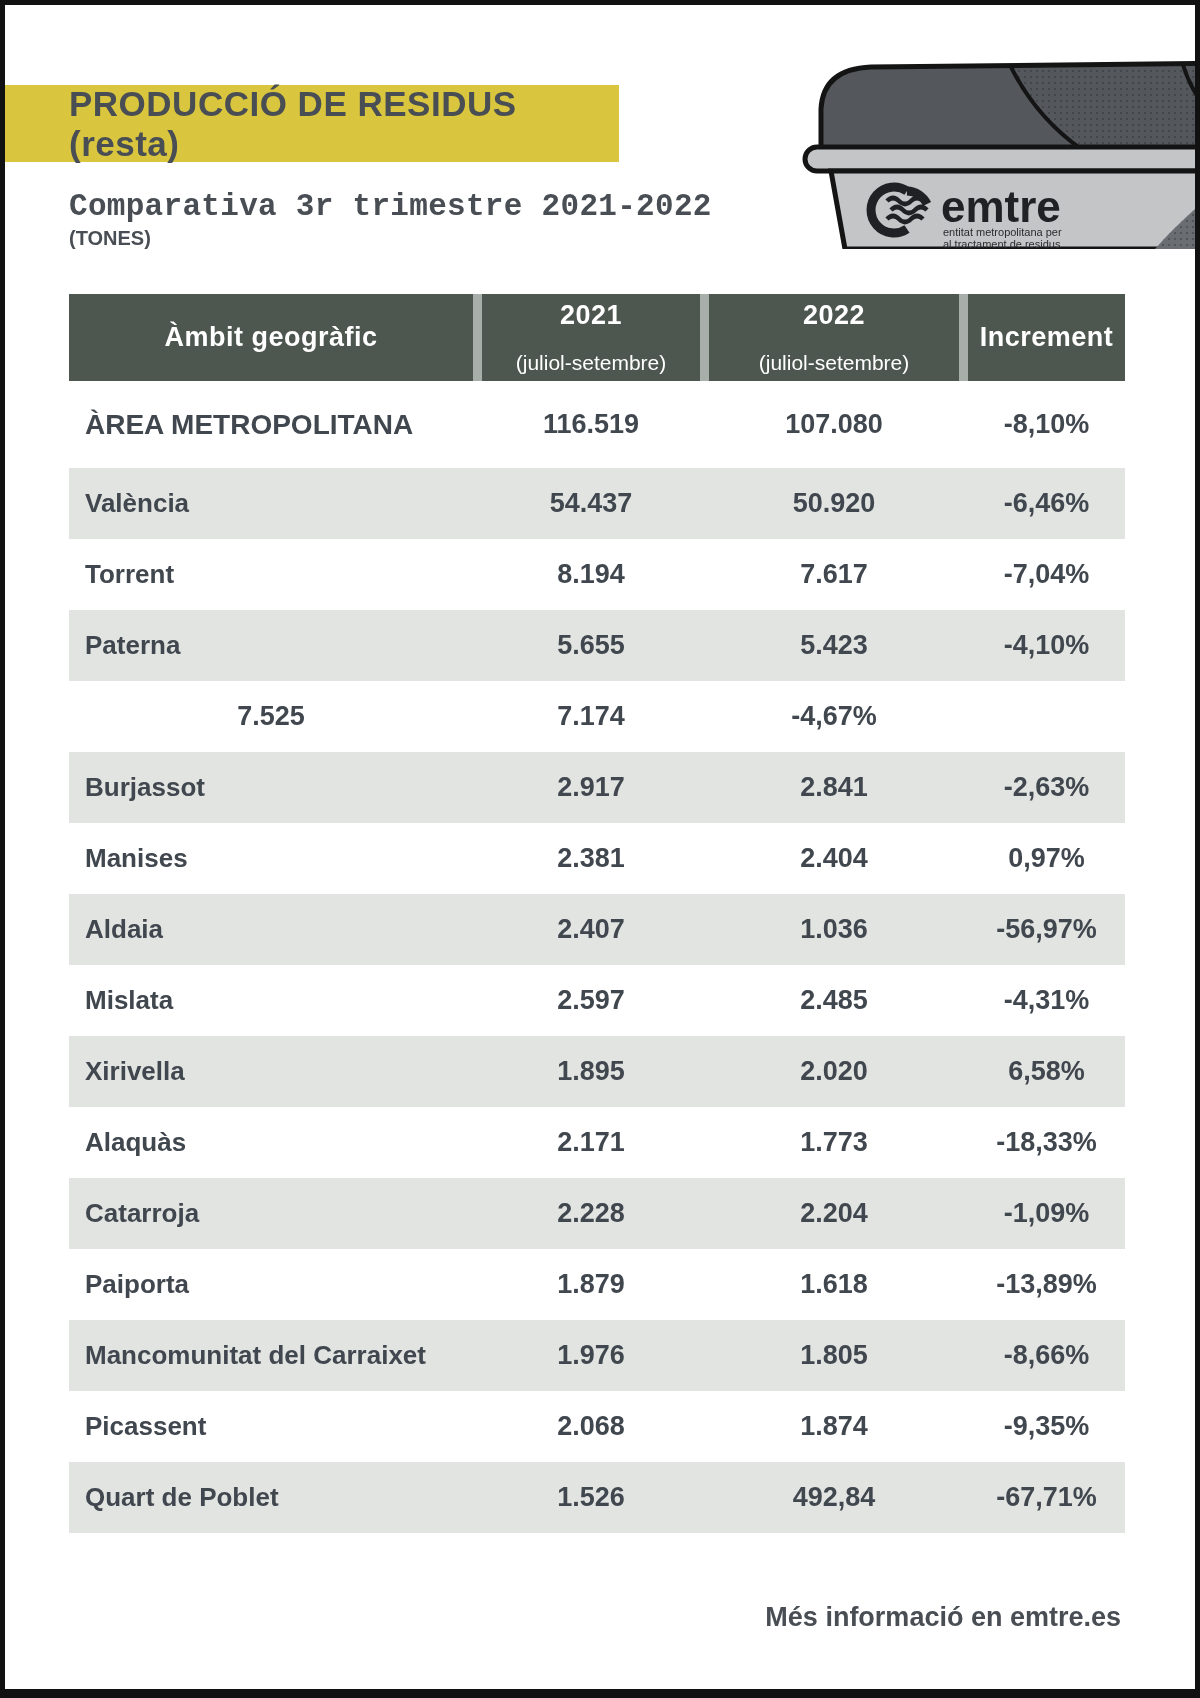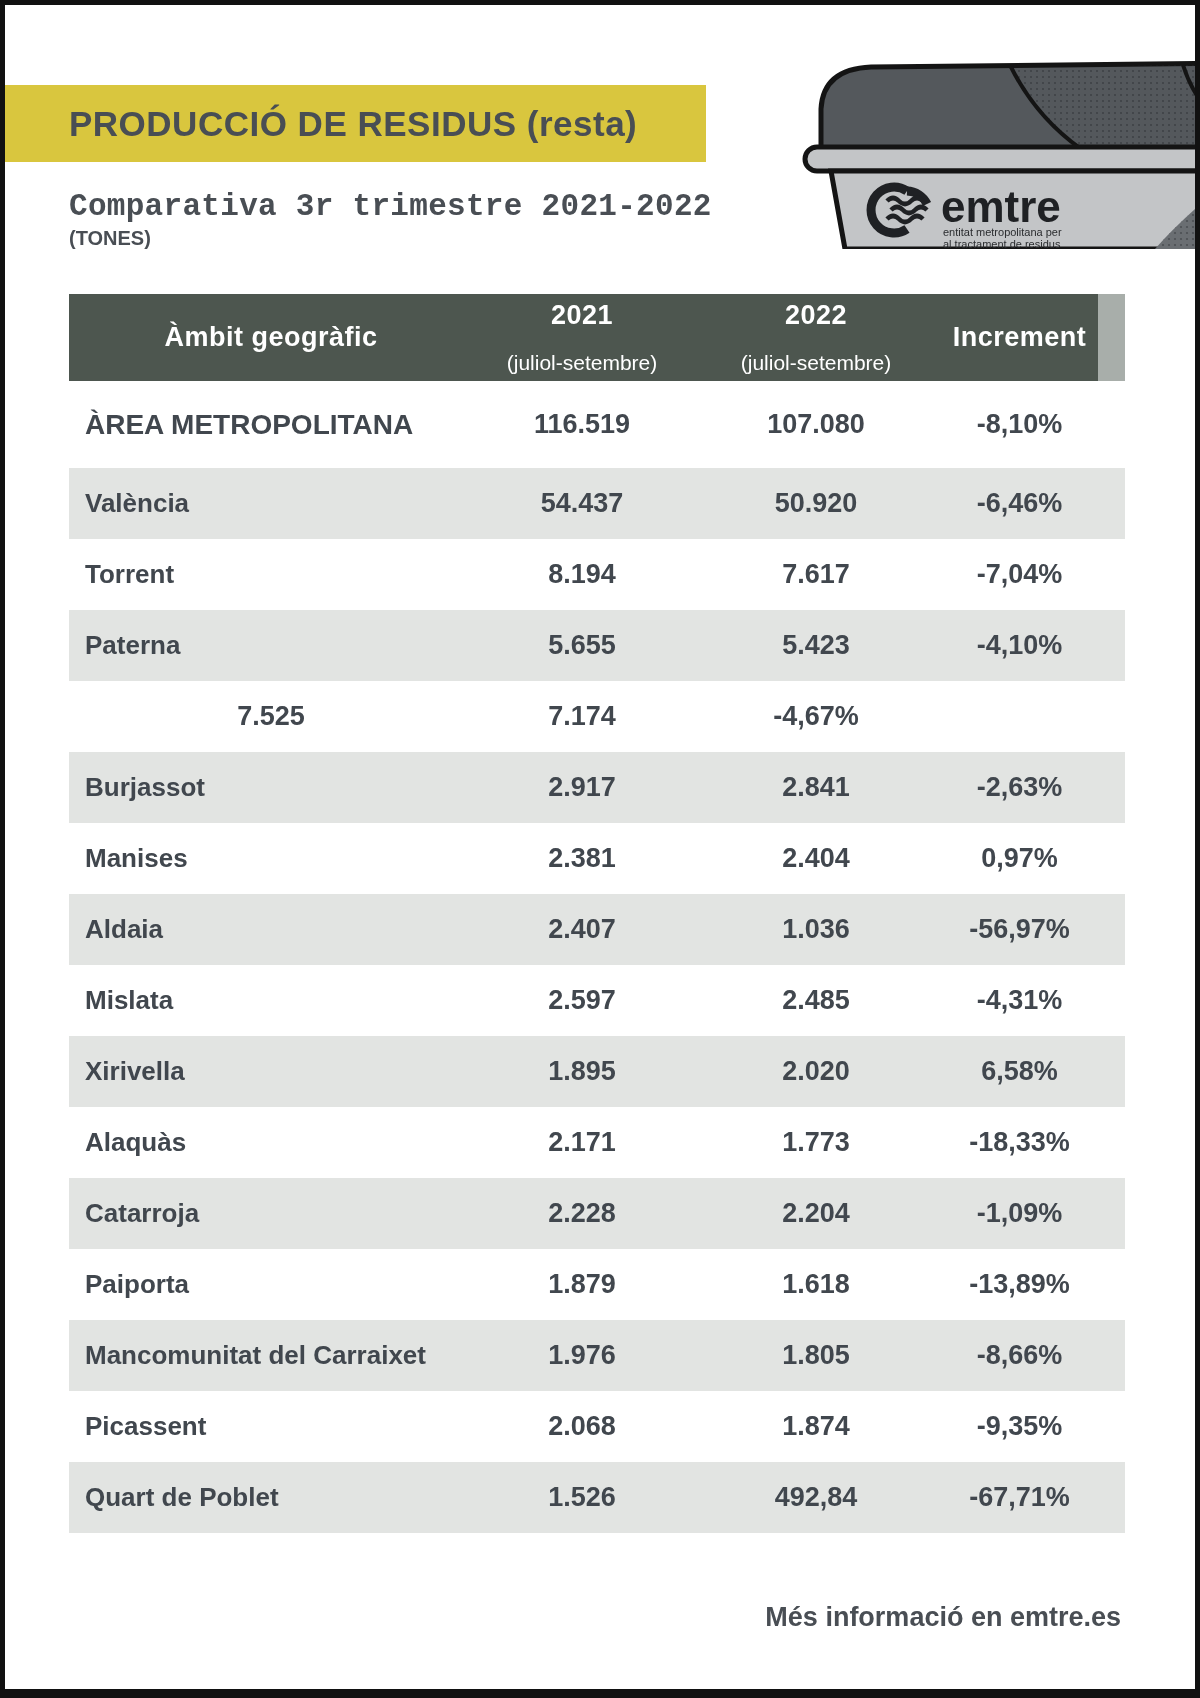--- a/index.html
+++ b/index.html
@@ -9,21 +9,21 @@
     box-sizing:border-box;
     background:#fff;
     border:5px solid #111;
     border-bottom-width:9px;
     overflow:hidden;
     font-family:"Liberation Sans", sans-serif;
   }
   
   .banner {
     margin-top:80px;
-    width:701px; height:77px;
+    width:614px; height:77px;
     background:var(--accent-yellow,#d9c63e);
     display:flex; align-items:center;
   }
   .banner h1 {
     margin:0; padding-left:64px;
     font-size:35px; font-weight:bold;
     color:var(--ink,#494e54);
     letter-spacing:.5px;
   }
   .subtitle {
@@ -42,36 +42,37 @@
   .logo-wrap {
     position:absolute; top:52px; right:0;
     width:412px; height:192px;
     overflow:hidden;
   }
   
   .table { margin:44px 0 0 64px; width:1056px; }
   .thead {
     display:grid;
     grid-template-columns:404px 218px 250px 157px;
+    column-gap:9px;
     background:var(--divider,#a8aeaa);
     height:87px;
   }
   .th {
     background:var(--header-green,#4d564f);
     color:#fff;
     display:flex; flex-direction:column;
     justify-content:center; align-items:center;
     text-align:center;
   }
   .th .main { font-size:27px; font-weight:bold; letter-spacing:.5px; }
   .th .sub  { font-size:21px; font-weight:normal; margin-top:20px; }
   .row {
     display:grid;
     grid-template-columns:404px 218px 250px 157px;
-    column-gap:0;
+    column-gap:9px;
     height:71px;
     align-items:center;
     color:var(--table-ink,#41474e);
     font-weight:bold;
   }
   .row.first { height:87px; }
   .row.first .name { font-size:28px; }
   .row.gray { background:var(--row-gray,#e2e4e2); }
   .row .name { padding-left:16px; font-size:26px; }
   .row .num  { text-align:center; font-size:27px; }

